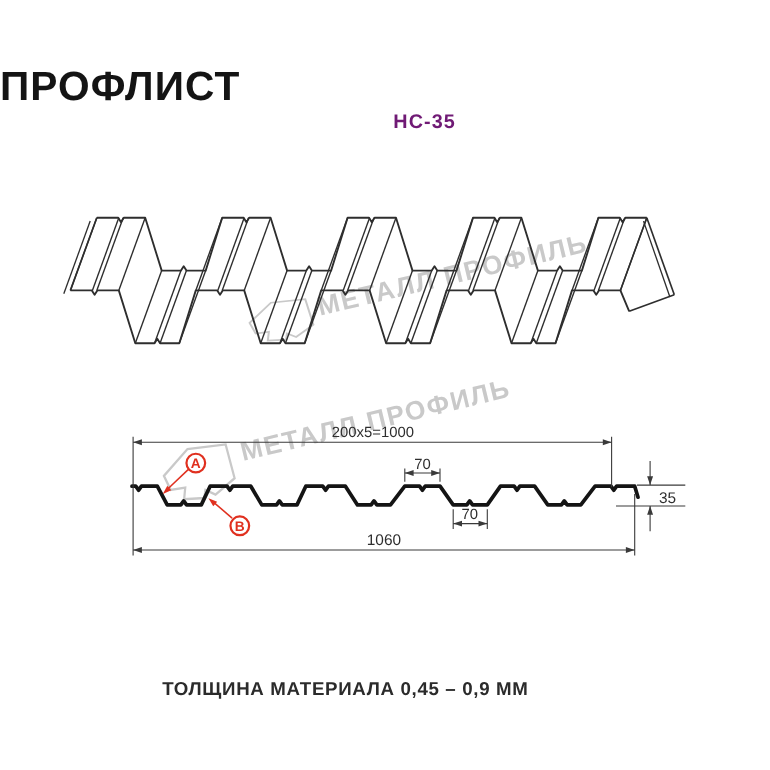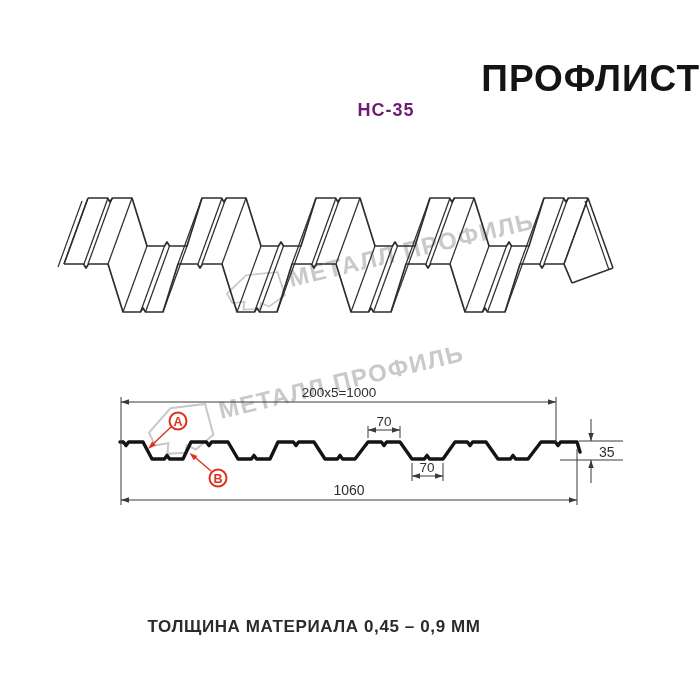--- a/index.html
+++ b/index.html
@@ -1,18 +1,18 @@
 <!DOCTYPE html>
 <html><head>
 <meta charset="utf-8">
 <style>
   html,body{margin:0;padding:0;background:#fff;}
   .page{position:relative;width:700px;height:700px;background:#ffffff;overflow:hidden;
         font-family:"Liberation Sans",sans-serif;}
-  .title{position:absolute;top:58px;left:0;width:700px;text-align:right;
+  .title{position:absolute;top:58px;left:0;width:700px;text-align:left;
          font-size:37px;font-weight:700;letter-spacing:1px;color:#141414;}
   .subtitle{position:absolute;top:100px;left:0;width:692px;text-align:center;
          font-size:18px;font-weight:700;letter-spacing:1px;color:#701a75;margin-left:40px;}
   .footer{position:absolute;top:617px;left:0;width:628px;text-align:center;
          font-size:17px;font-weight:700;letter-spacing:0.6px;color:#2b2b2b;}
   svg.draw{position:absolute;left:0;top:0;}
   .dim-text{font-family:"Liberation Sans",sans-serif;font-size:13.5px;fill:#2e2e2e;}
   .dim-text-lg{font-family:"Liberation Sans",sans-serif;font-size:14px;fill:#2e2e2e;}
   .ab-text{font-family:"Liberation Sans",sans-serif;font-size:12.5px;font-weight:700;}
   .wm-text{font-family:"Liberation Sans",sans-serif;font-size:24px;font-weight:700;letter-spacing:1.5px;}

